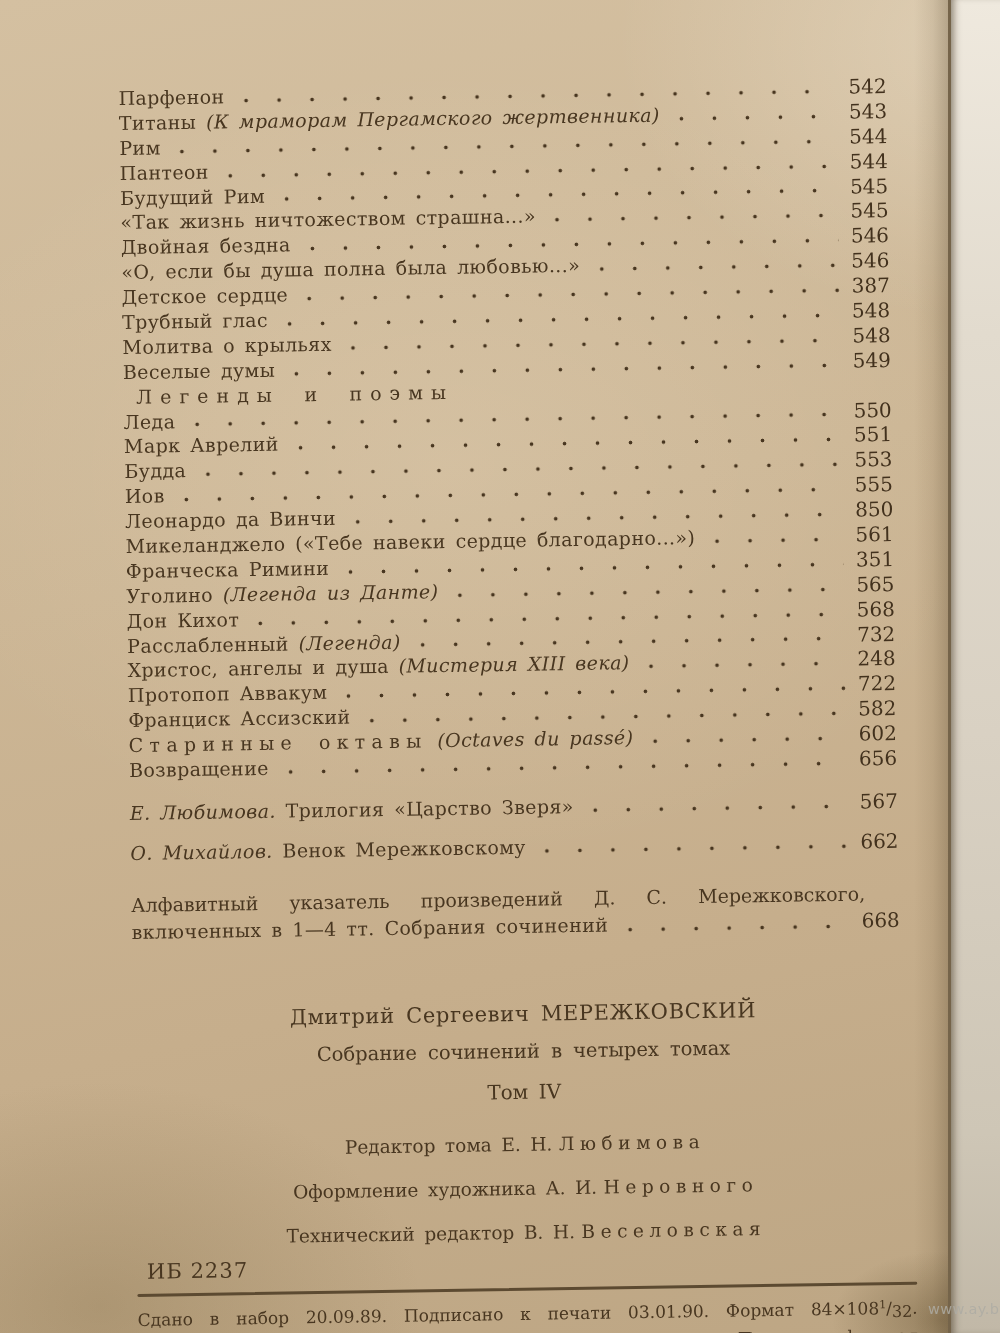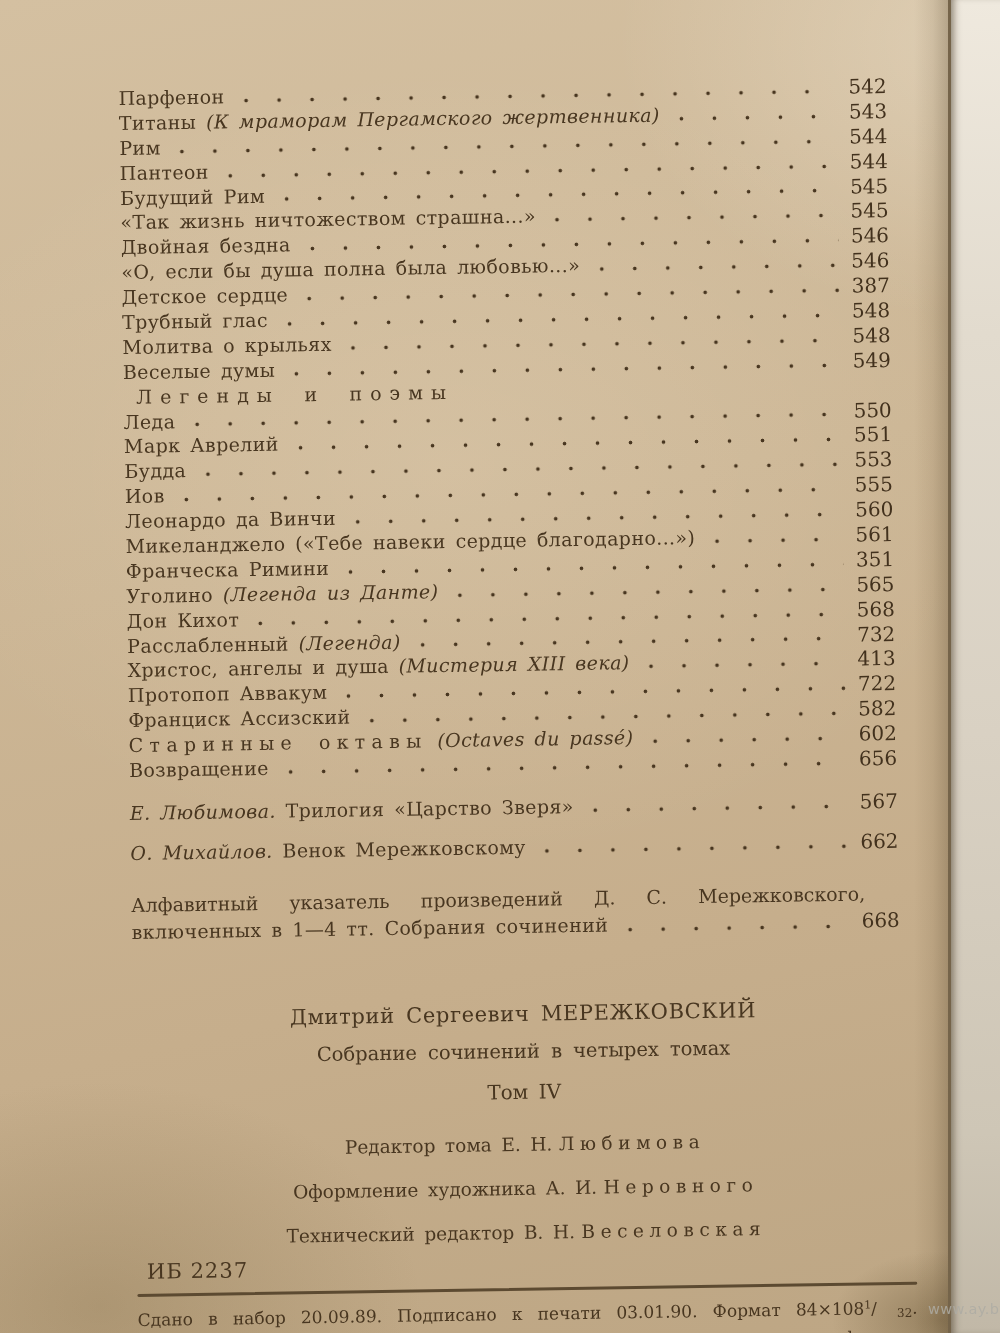--- a/index.html
+++ b/index.html
@@ -53,21 +53,21 @@
   .ed-line{font-size:18.5px;margin-bottom:23px;word-spacing:.2em;}
   .ed-name{letter-spacing:.3em;margin-left:.35em;}
 
   
   .imprint{position:absolute;left:0;top:1260px;width:100%;}
   .ib{font-size:21px;padding-left:10px;letter-spacing:.05em;}
   .rule{height:2.5px;background:#5c4a31;margin-top:10px;border-radius:2px;}
   .fineprint{margin-top:9px;font-size:17px;line-height:22px;
     text-align:justify;text-align-last:justify;}
   .fineprint sup{font-size:11px;vertical-align:6px;}
-  .fineprint .sub{font-size:12px;vertical-align:-3px;margin-left:20px;}
+  .fineprint .sub{font-size:16px;vertical-align:-3px;}
   .partial-clip{height:8px;overflow:hidden;margin-top:2px;}
   .partial{font-size:17px;line-height:22px;text-align:justify;text-align-last:justify;}
 
   .watermark{position:absolute;left:928px;top:1301px;font-size:14.5px;
     font-family:"DejaVu Sans","Liberation Sans",sans-serif;
     color:#aeaca4;opacity:.85;letter-spacing:.4px;white-space:nowrap;}
 </style>
 </head>
 <body>
 
@@ -154,21 +154,21 @@
           <span class="pg">553</span>
         </div>
         <div class="row">
           <span class="t"><span>Иов</span></span>
           <span class="leader"></span>
           <span class="pg">555</span>
         </div>
         <div class="row">
           <span class="t"><span>Леонардо да Винчи</span></span>
           <span class="leader"></span>
-          <span class="pg">560</span>
+          <span class="pg">850</span>
         </div>
         <div class="row">
           <span class="t"><span>Микеланджело («Тебе навеки сердце благодарно...»)</span></span>
           <span class="leader"></span>
           <span class="pg">561</span>
         </div>
         <div class="row">
           <span class="t"><span>Франческа Римини</span></span>
           <span class="leader"></span>
           <span class="pg">351</span>
@@ -184,21 +184,21 @@
           <span class="pg">568</span>
         </div>
         <div class="row">
           <span class="t"><span>Расслабленный </span><span class="it">(Легенда)</span></span>
           <span class="leader"></span>
           <span class="pg">732</span>
         </div>
         <div class="row">
           <span class="t"><span>Христос, ангелы и душа </span><span class="it">(Мистерия XIII века)</span></span>
           <span class="leader"></span>
-          <span class="pg">413</span>
+          <span class="pg">248</span>
         </div>
         <div class="row">
           <span class="t"><span>Протопоп Аввакум</span></span>
           <span class="leader"></span>
           <span class="pg">722</span>
         </div>
         <div class="row">
           <span class="t"><span>Франциск Ассизский</span></span>
           <span class="leader"></span>
           <span class="pg">582</span>

